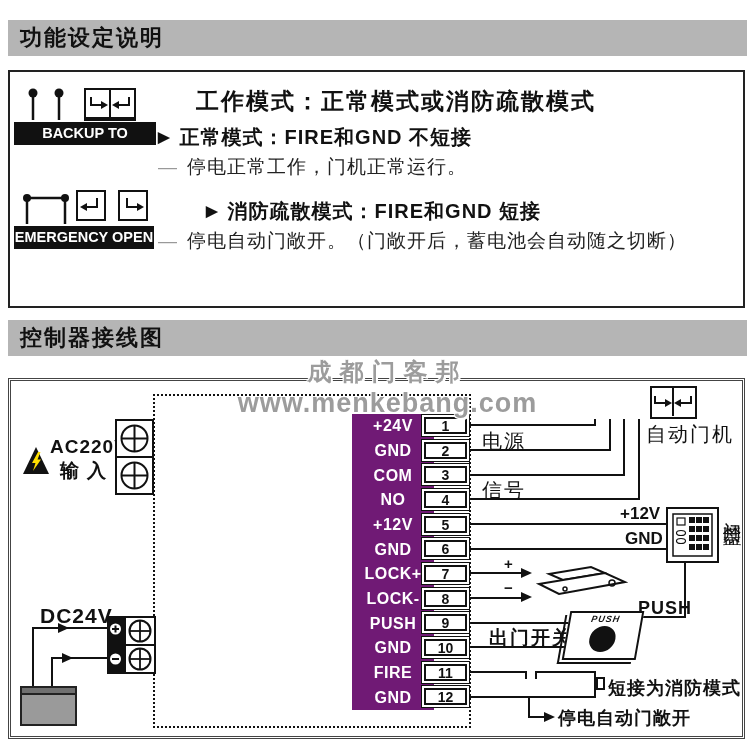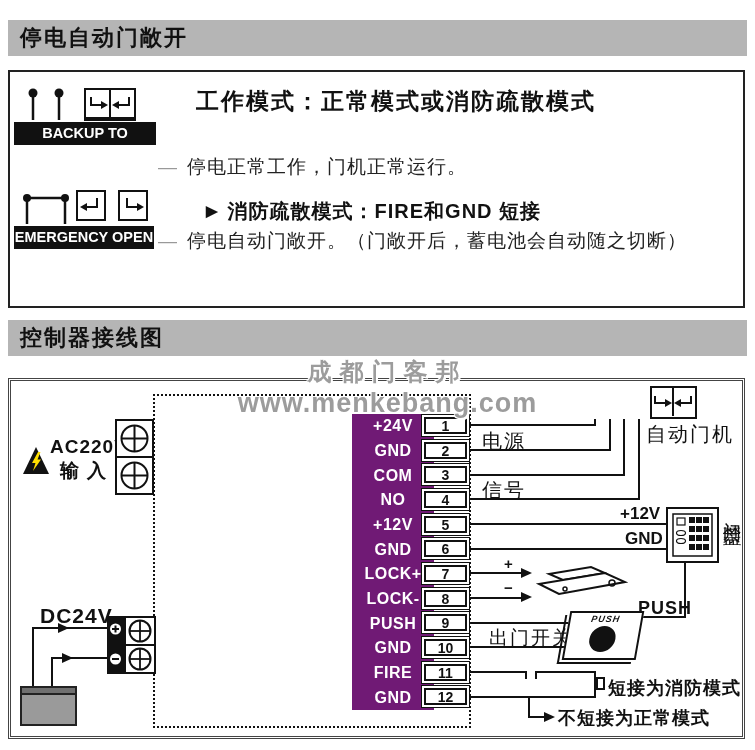--- a/index.html
+++ b/index.html
@@ -80,21 +80,21 @@
   .dc-label { position:absolute; left:40px; top:604px; font-size:21px; font-weight:bold; letter-spacing:1px; }
   .ac-text1 { position:absolute; left:50px; top:436px; font-size:19px; font-weight:bold; letter-spacing:1px; }
   .ac-text2 { position:absolute; left:60px; top:458px; font-size:19px; font-weight:bold; letter-spacing:8px; }
 </style>
 </head>
 <body>
 
 <div id="stage">
 
   <div class="hbar" style="top:20px;">
-    <span>停电自动门敞开</span>
+    <span>功能设定说明</span>
   </div>
 
   <div class="box1"></div>
 
   <svg class="abs" style="left:26px; top:88px;" width="14" height="34">
     <circle cx="7" cy="5" r="4.5" fill="#111"></circle>
       <line x1="7" y1="5" x2="7" y2="32" stroke="#111" stroke-width="2.5"></line>
   </svg>
   <svg class="abs" style="left:52px; top:88px;" width="14" height="34">
     <circle cx="7" cy="5" r="4.5" fill="#111"></circle>
@@ -105,20 +105,23 @@
     <line x1="26" y1="1" x2="26" y2="30" stroke="#111" stroke-width="2"></line>
     <polyline points="7,9 7,17 17,17" fill="none" stroke="#111" stroke-width="2"></polyline>
     <polygon points="17,13 24,17 17,21" fill="#111"></polygon>
     <polyline points="45,9 45,17 35,17" fill="none" stroke="#111" stroke-width="2"></polyline>
     <polygon points="35,13 28,17 35,21" fill="#111"></polygon>
     <line x1="0" y1="32" x2="52" y2="32" stroke="#111" stroke-width="2"></line>
   </svg>
   <div class="badge" style="left:14px; top:122px; width:142px;">BACKUP TO NORMAL</div>
 
   <div class="mode-title" style="left:176px; top:86px;">工作模式：正常模式或消防疏散模式</div>
+  <div class="mode-line" style="left:158px; top:124px;">
+    <span class="bullet">▶</span><span>正常模式：FIRE和GND 不短接</span>
+  </div>
   <div class="mode-desc" style="left:158px; top:154px;">
     <span class="dash">—</span><span>停电正常工作，门机正常运行。</span>
   </div>
 
   <svg class="abs" style="left:22px; top:192px;" width="48" height="36">
     <circle cx="5" cy="6" r="4" fill="#111"></circle>
       <circle cx="43" cy="6" r="4" fill="#111"></circle>
     <line x1="5" y1="6" x2="43" y2="6" stroke="#111" stroke-width="2.5"></line>
     <line x1="5" y1="6" x2="5" y2="32" stroke="#111" stroke-width="2.5"></line>
     <line x1="43" y1="6" x2="43" y2="32" stroke="#111" stroke-width="2.5"></line>
@@ -327,23 +330,23 @@
   <div class="signbox" style="left:504px; top:555px;">+</div>
   <div class="signbox" style="left:504px; top:579px;">−</div>
   <svg class="abs" style="left:535px; top:558px;" width="95" height="42">
     <polygon points="14,16 56,9 70,15 28,22" fill="#fff" stroke="#111" stroke-width="2"></polygon>
     <polygon points="4,26 70,15 90,24 24,36" fill="#fff" stroke="#111" stroke-width="2"></polygon>
     <circle cx="77" cy="25" r="3" fill="none" stroke="#111" stroke-width="1.5"></circle>
     <circle cx="30" cy="31" r="2" fill="none" stroke="#111" stroke-width="1.5"></circle>
   </svg>
 
   <div class="lbl-bd" style="left:638px; top:598px;">PUSH</div>
-  <div class="lbl" style="left:489px; top:625px; font-size:19px;">出门开关</div>
+  <div class="lbl" style="left:489px; top:625px; font-size:19px;font-weight:bold;">出门开关</div>
   <div class="pbtn-back"></div>
   <div class="pbtn">
     <div class="pb-text">PUSH</div>
     <div class="pb-circle"></div>
   </div>
 
   <div class="lbl-bd" style="left:608px; top:676px;">短接为消防模式</div>
-  <div class="lbl-bd" style="left:558px; top:706px;">不短接为正常模式</div>
+  <div class="lbl-bd" style="left:558px; top:706px;">停电自动门敞开</div>
 
 </div>
 
 </body></html>

